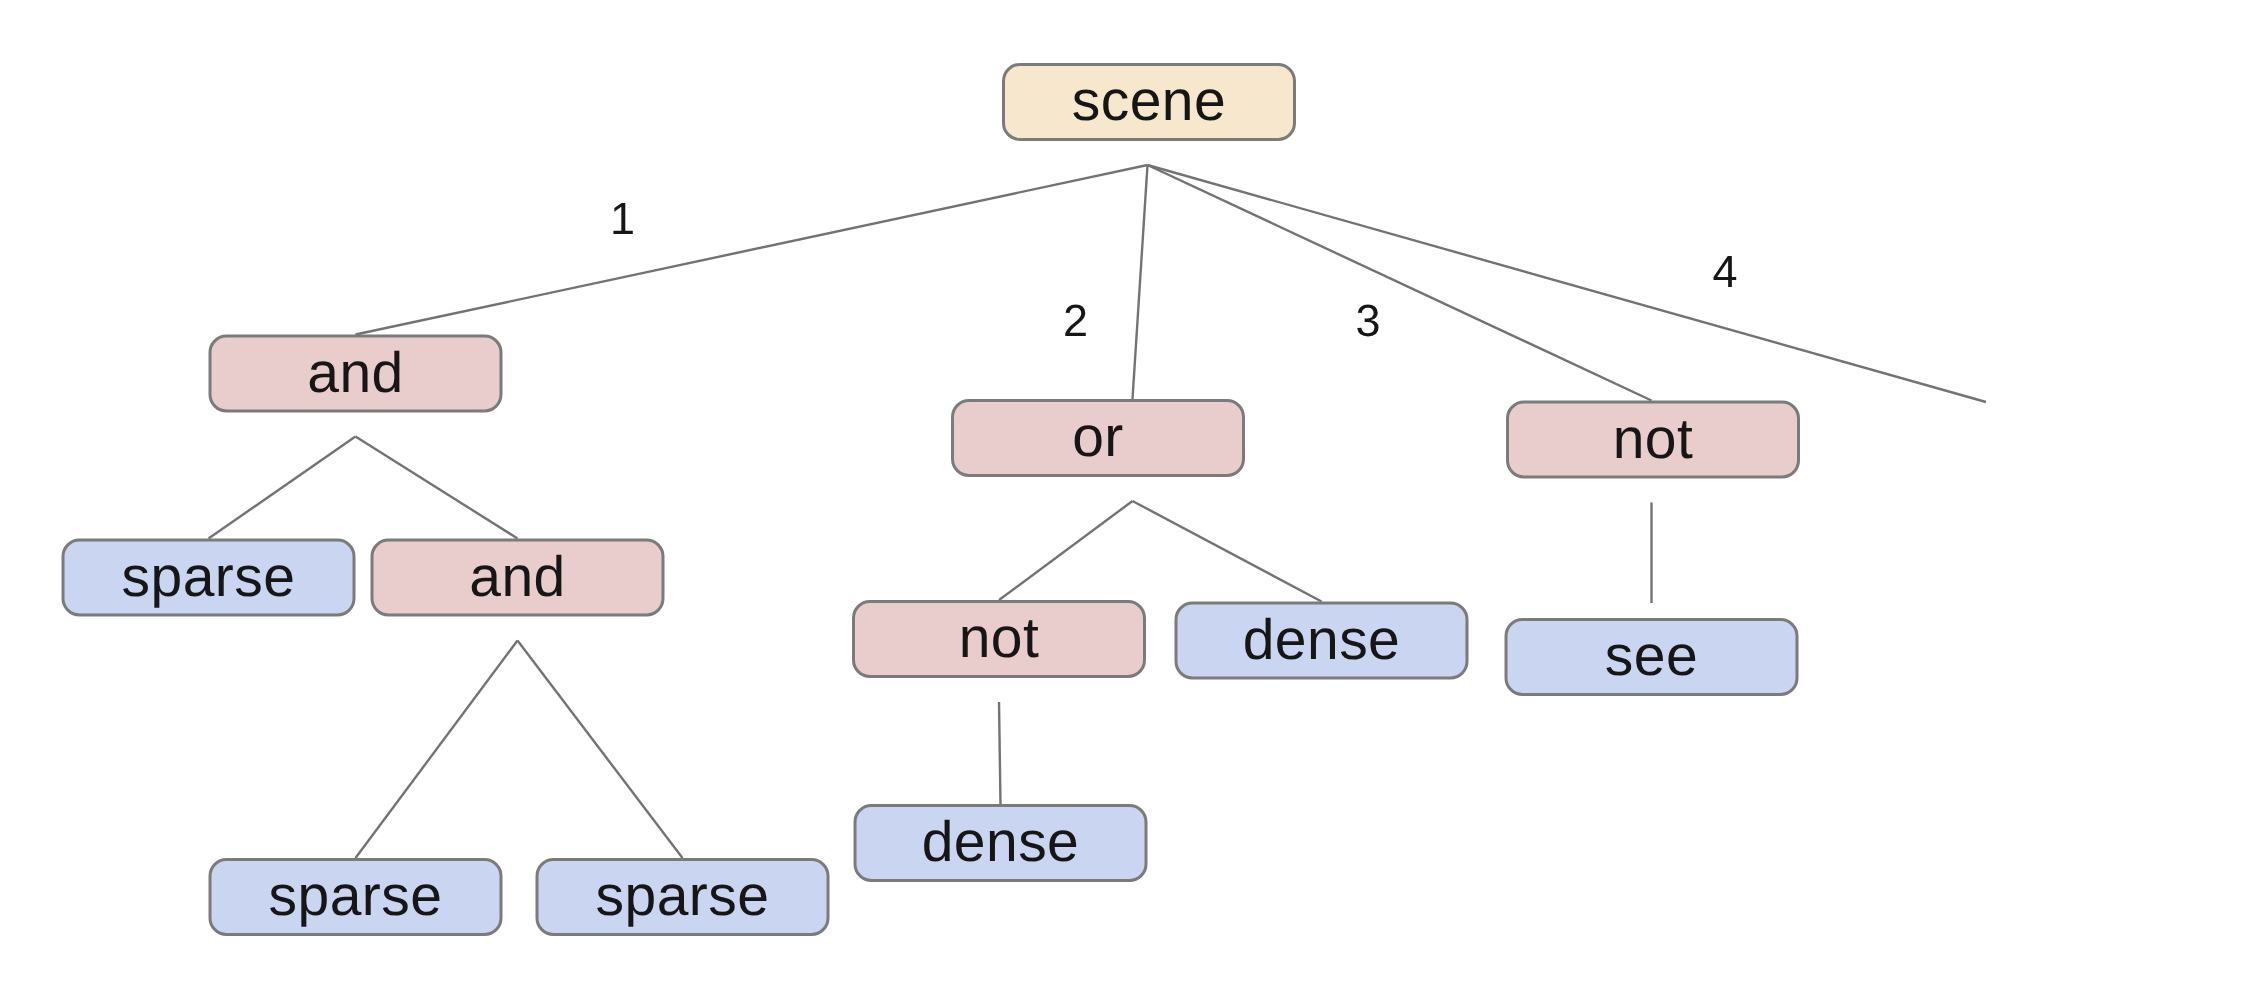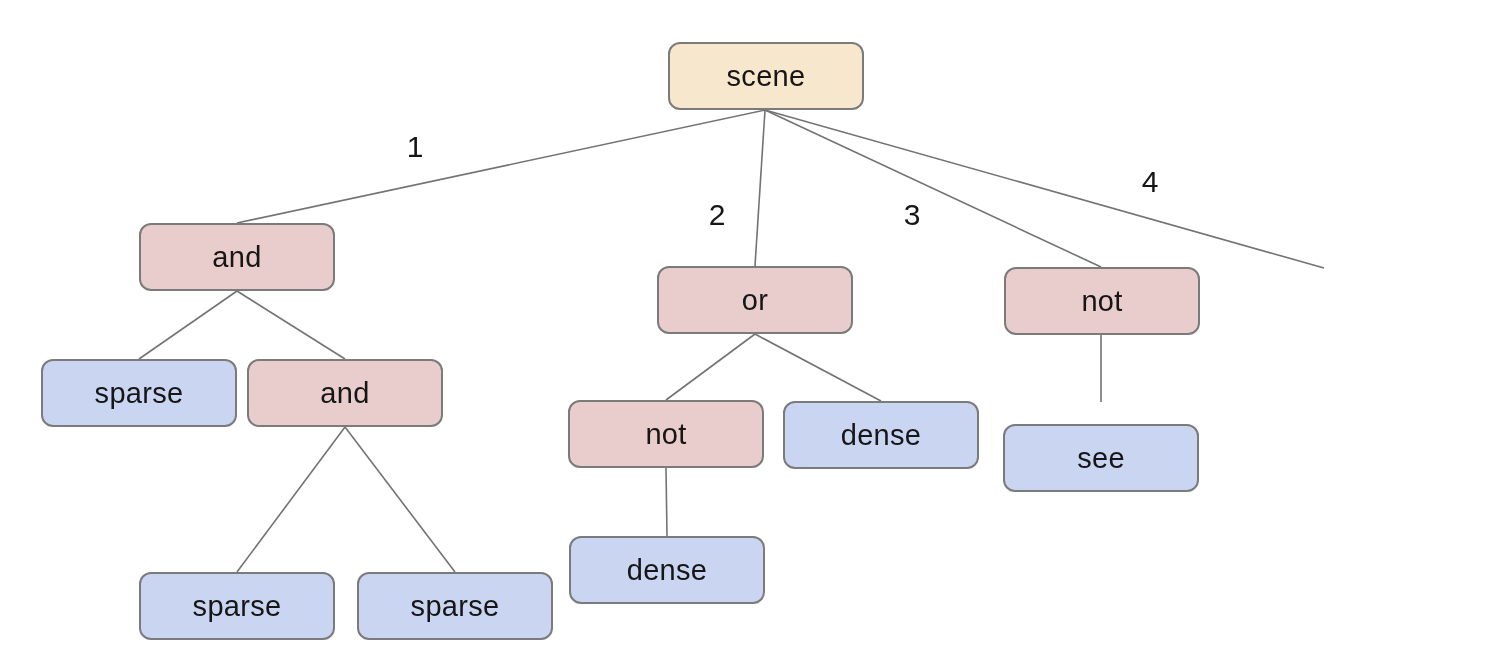--- a/index.html
+++ b/index.html
@@ -16,26 +16,26 @@
     position:relative;
     width:1495px;height:662px;
     background:var(--background);
     font-family:"Liberation Sans","DejaVu Sans",sans-serif;
     overflow:hidden;
   }
   .edges{position:absolute;left:0;top:0;width:1495px;height:662px;}
   .edges line{stroke:var(--edge);stroke-width:1.6;}
   .node{
     position:absolute;
-    width:196px;height:68px;
+    width:196px;height:52px;
     box-sizing:border-box;
     border:2px solid var(--border);
     border-radius:12px;
     display:flex;align-items:center;justify-content:center;
-    font-size:29px;color:var(--text);
+    font-size:38px;color:var(--text);
     letter-spacing:0.3px;
   }
   .node.root{background:var(--root-fill);}
   .node.operator{background:var(--operator-fill);}
   .node.leaf{background:var(--leaf-fill);}
   .edge-label{
     position:absolute;
     transform:translate(-50%,-50%);
     font-size:30px;color:var(--text);
   }
@@ -61,26 +61,26 @@
   </svg>
 
   <div class="edge-label" style="left:415px;top:147px">1</div>
   <div class="edge-label" style="left:717px;top:215px">2</div>
   <div class="edge-label" style="left:912px;top:215px">3</div>
   <div class="edge-label" style="left:1150px;top:182px">4</div>
 
   <div class="node root" style="left:668px;top:42px">scene</div>
 
   <div class="node operator" style="left:139px;top:223px">and</div>
-  <div class="node operator" style="left:657px;top:266px">or</div>
+  <div class="node operator" style="left:634px;top:266px">or</div>
   <div class="node operator" style="left:1004px;top:267px">not</div>
 
   <div class="node leaf" style="left:41px;top:359px">sparse</div>
   <div class="node operator" style="left:247px;top:359px">and</div>
   <div class="node operator" style="left:568px;top:400px">not</div>
   <div class="node leaf" style="left:783px;top:401px">dense</div>
-  <div class="node leaf" style="left:1003px;top:424px">see</div>
+  <div class="node leaf" style="left:1003px;top:412px">see</div>
 
   <div class="node leaf" style="left:569px;top:536px">dense</div>
   <div class="node leaf" style="left:139px;top:572px">sparse</div>
   <div class="node leaf" style="left:357px;top:572px">sparse</div>
 
 </div>
 
 </body></html>

